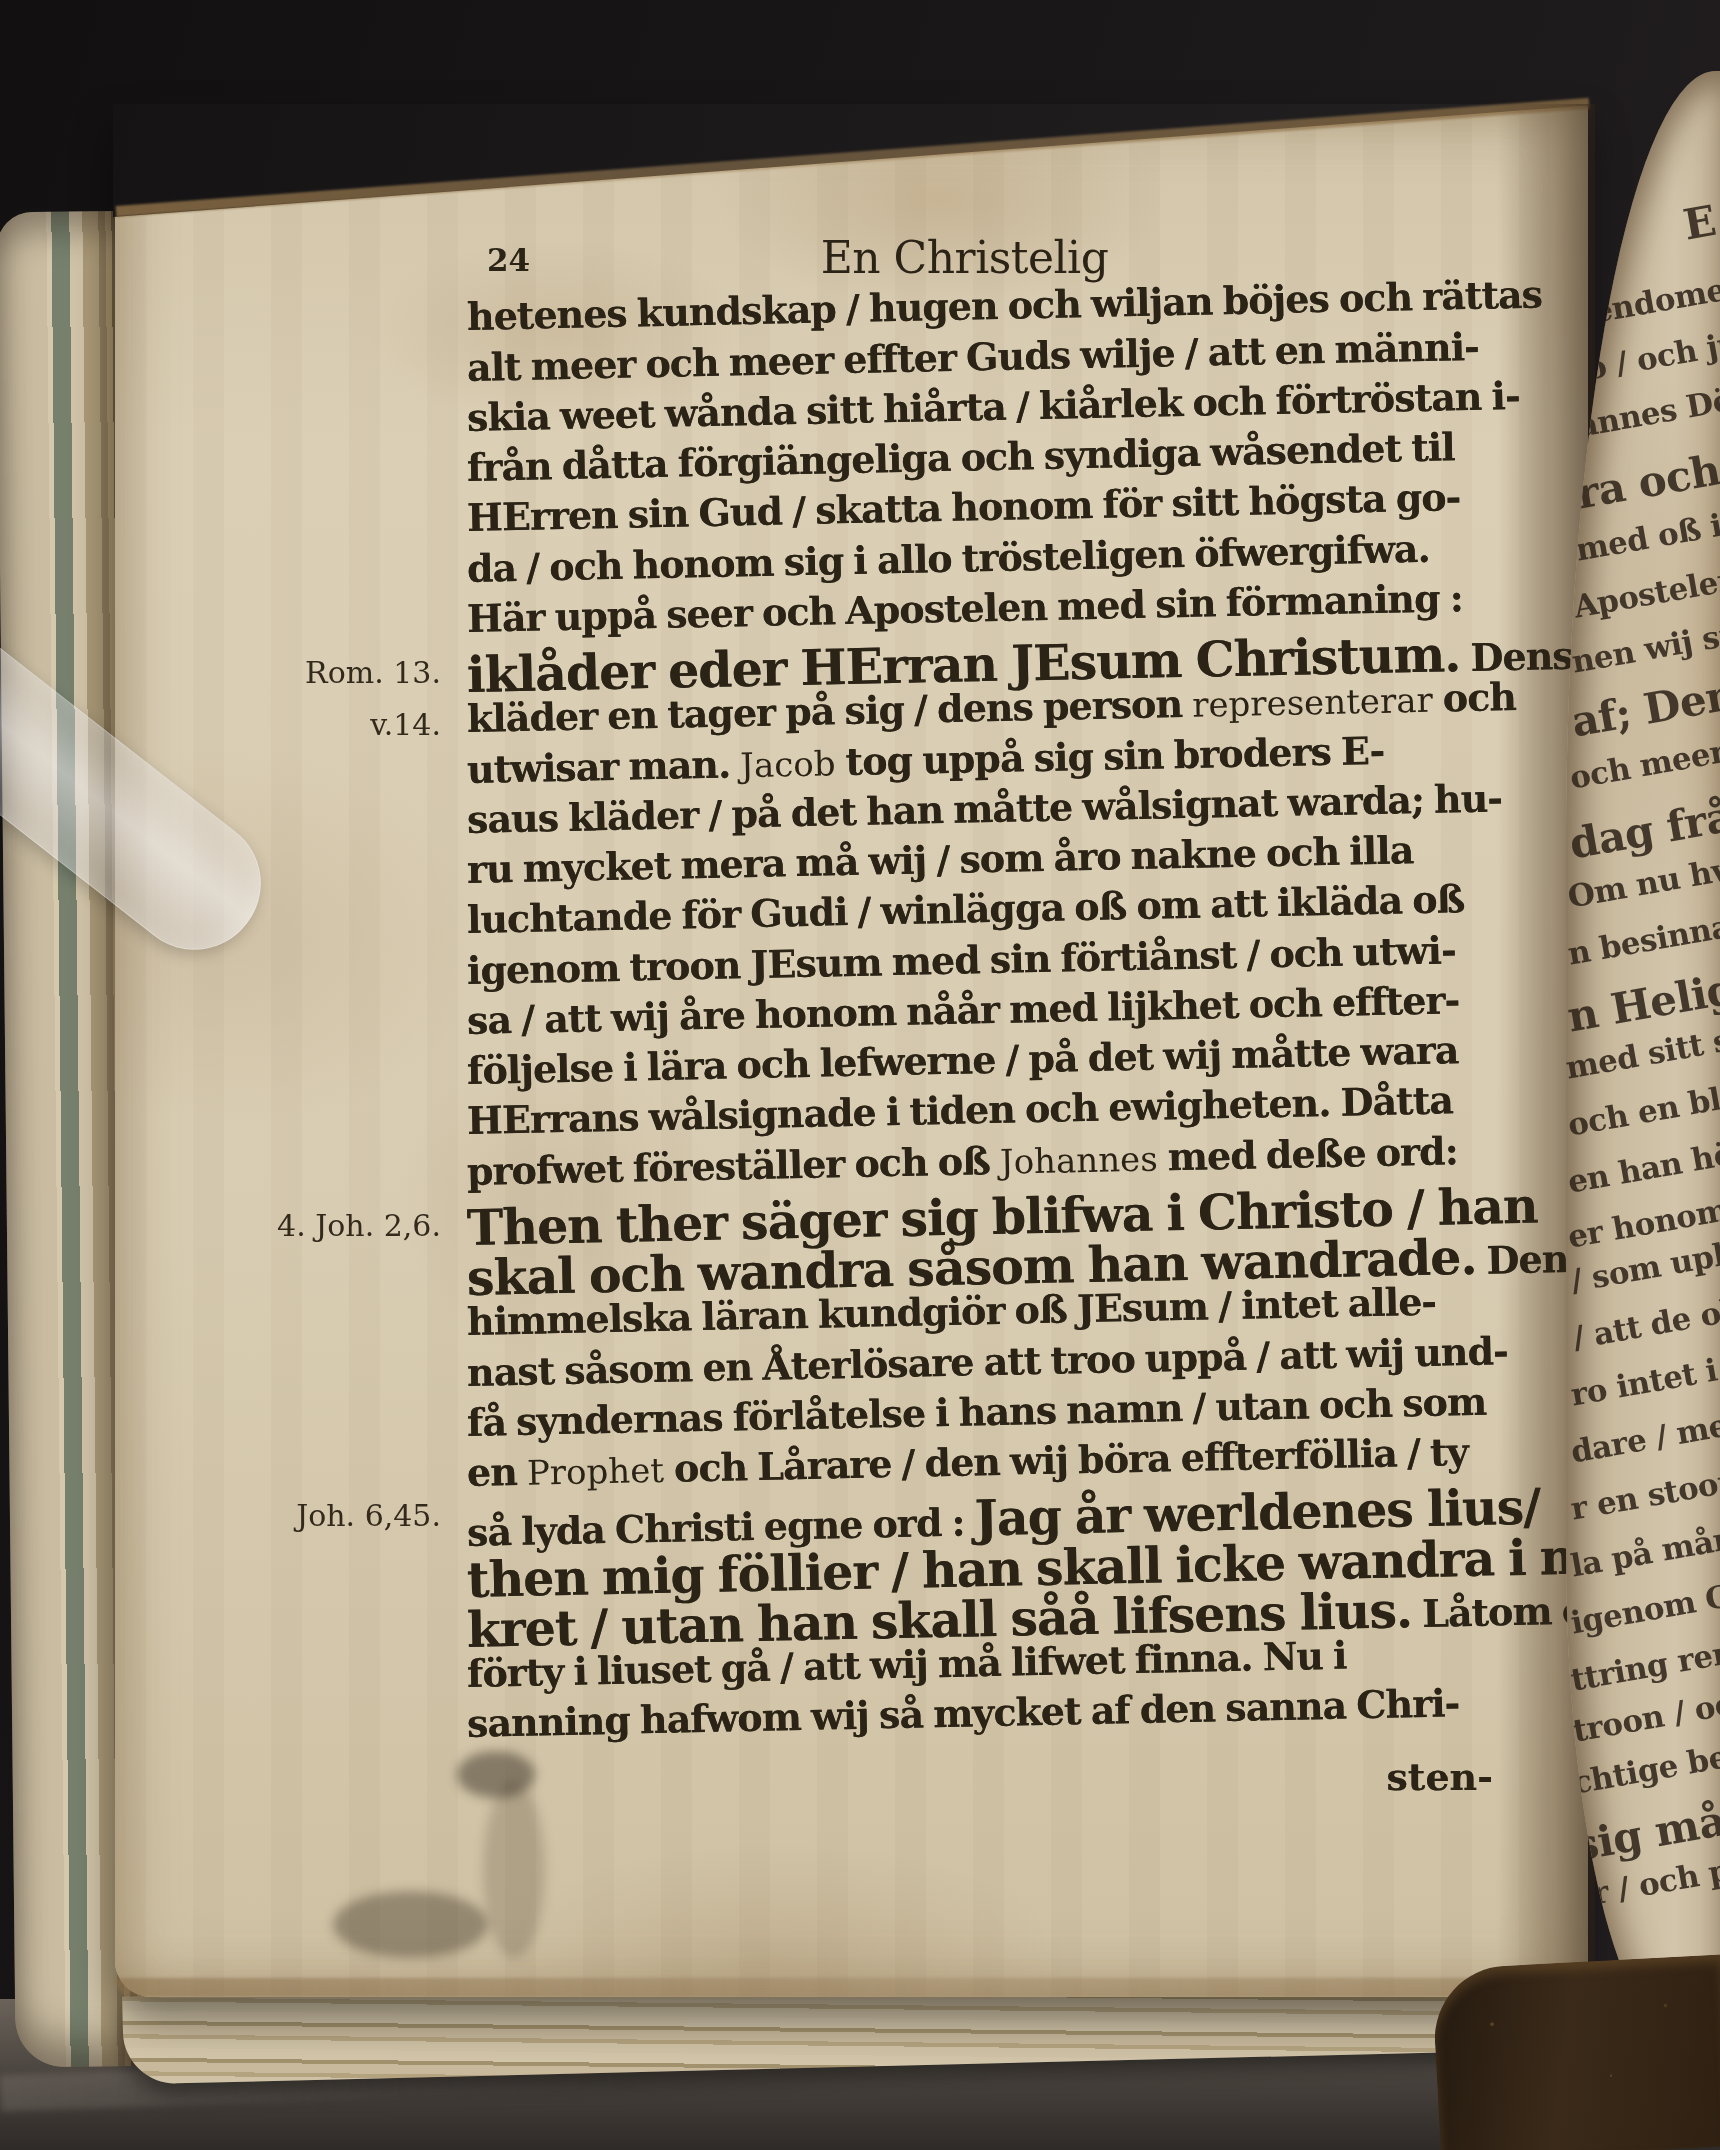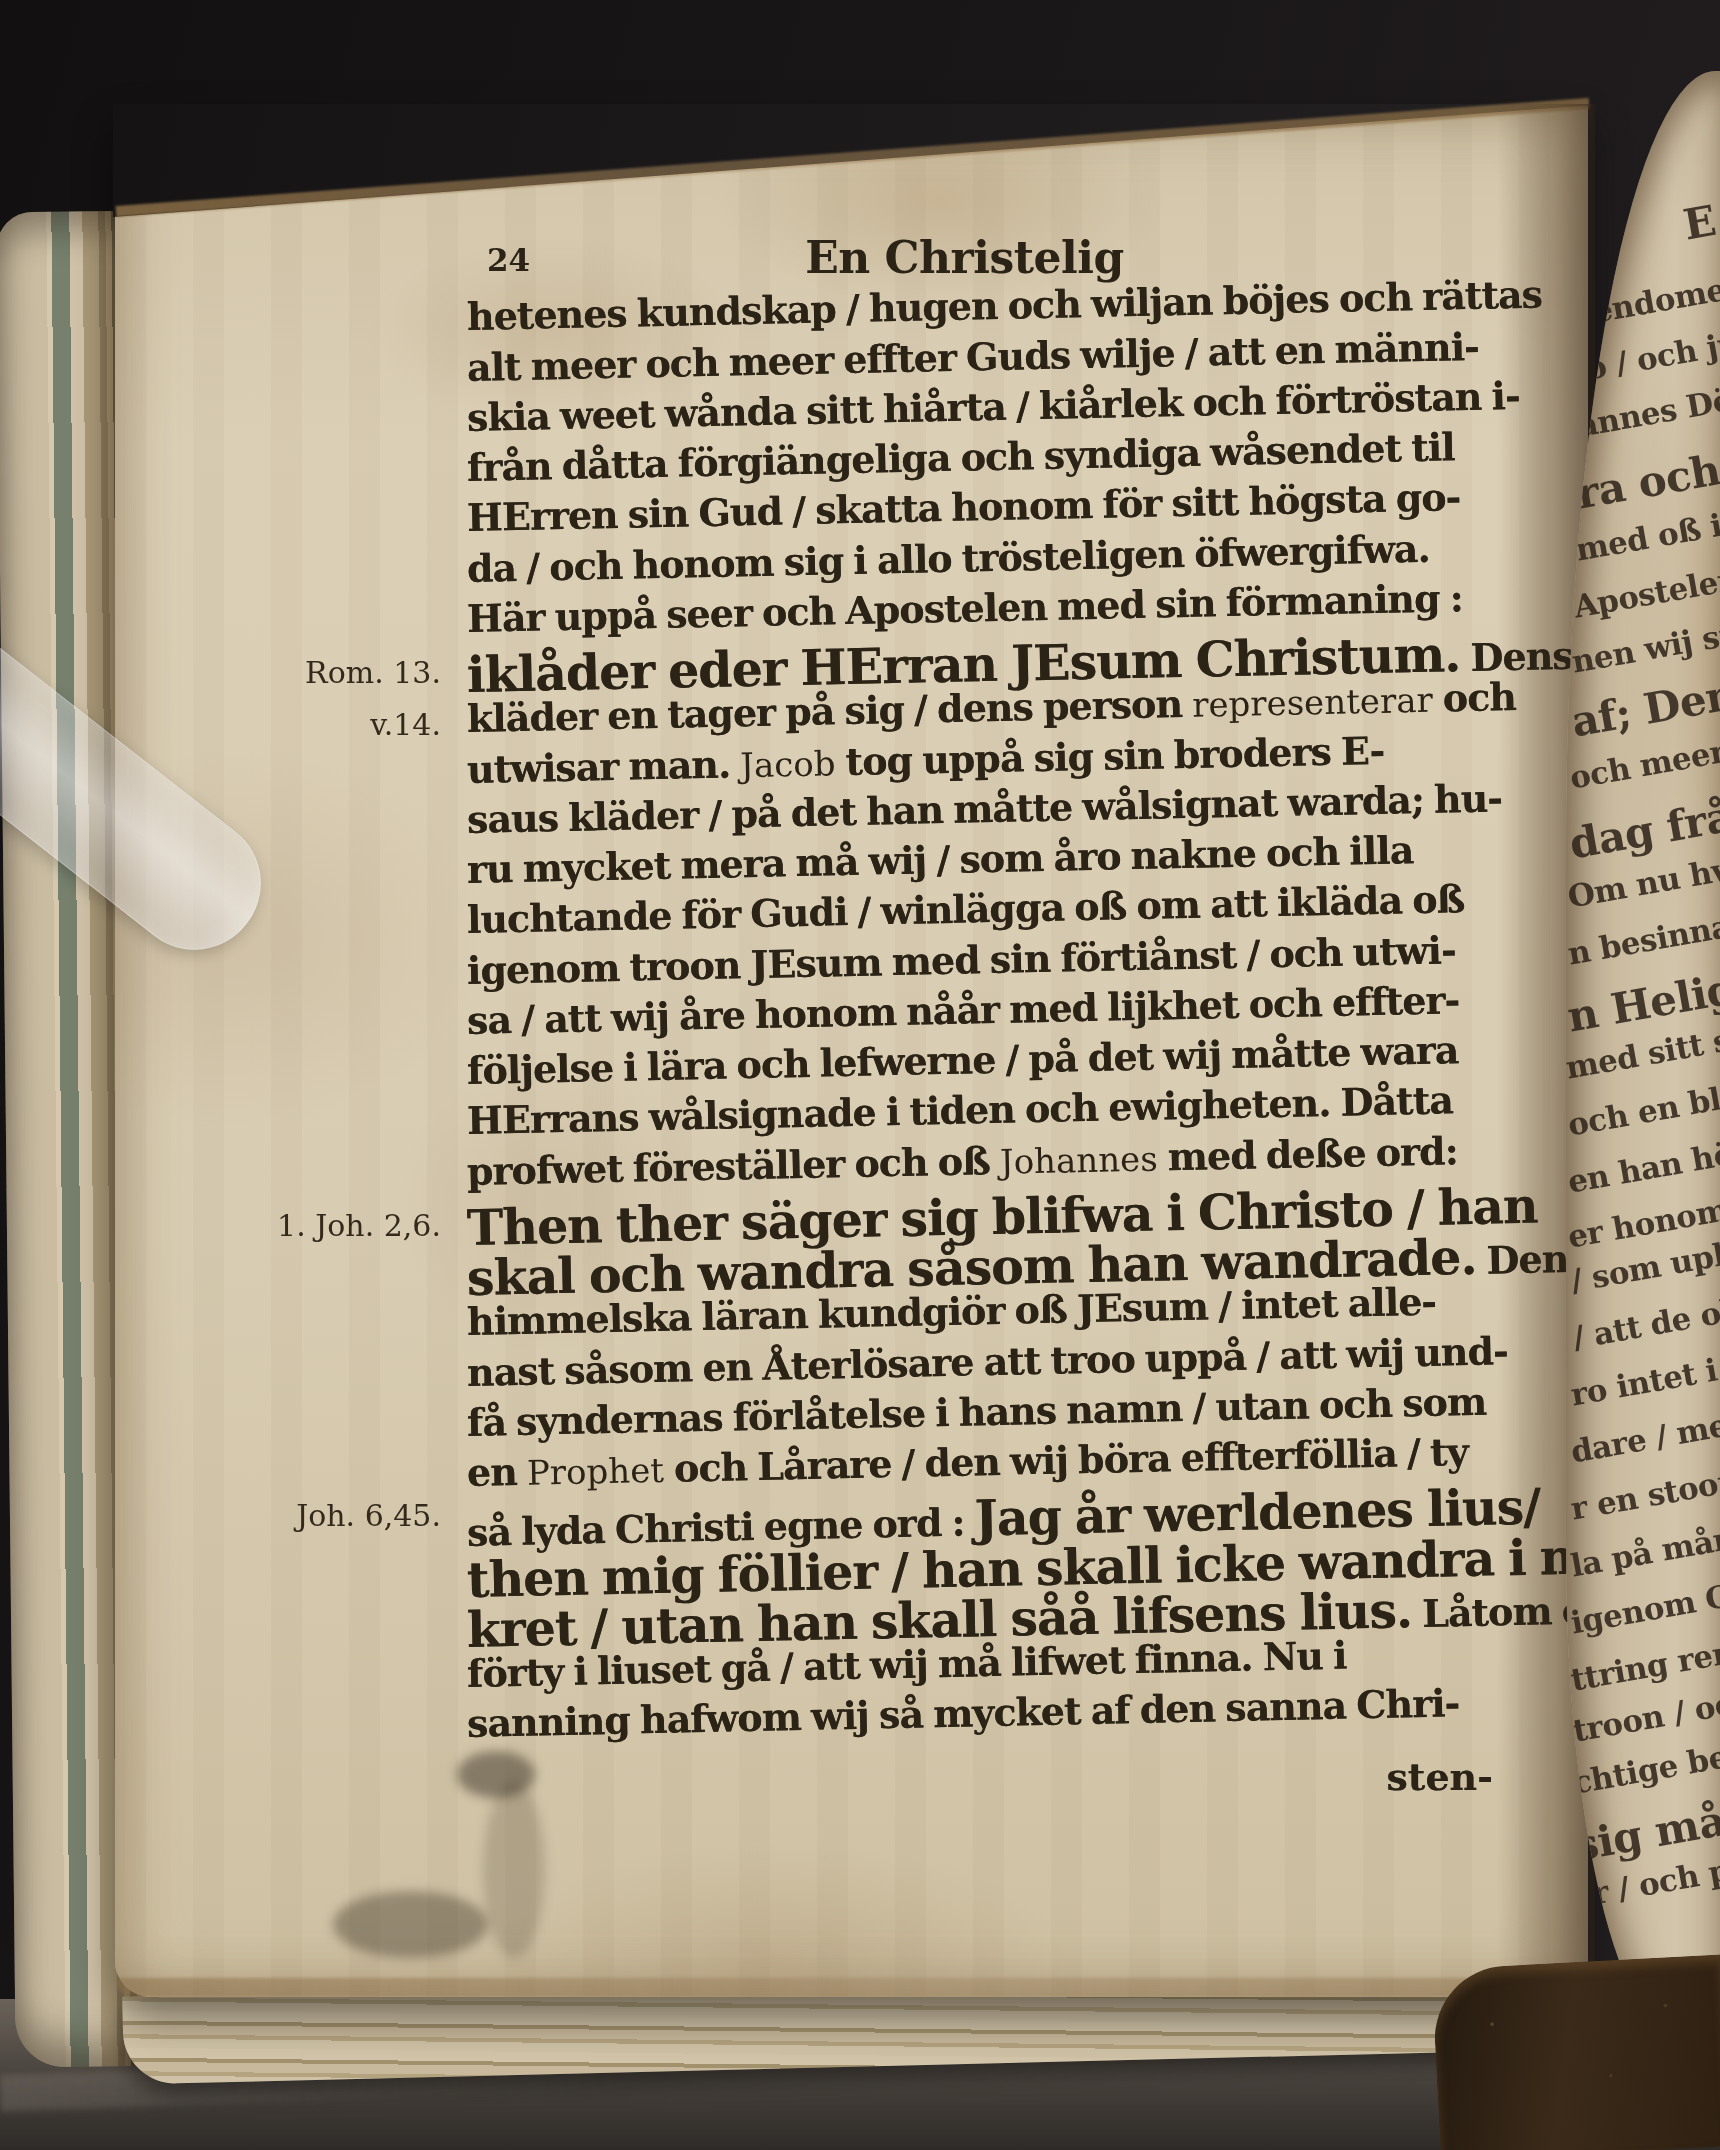--- a/index.html
+++ b/index.html
@@ -53,21 +53,21 @@
   #gutter{position:absolute;left:1497px;top:104px;width:98px;height:1896px;z-index:5;
     background:linear-gradient(90deg,transparent,rgba(80,60,38,.38) 65%,rgba(45,33,22,.5));}
   
   #text-layer{position:absolute;left:1px;top:0;width:1721px;height:2151px;z-index:5;color:#2b2315;}
   .line{position:absolute;left:466px;white-space:nowrap;letter-spacing:-1px;word-spacing:-2.1px;}
   .bl{font-weight:700;font-size:38px;text-shadow:0 0 0.5px rgba(43,35,21,.7);}
   .ro{font-weight:400;font-size:34px;letter-spacing:0;}
   .lg{font-size:49px;}
   #folio{position:absolute;left:486px;top:242px;font-weight:700;font-size:31px;}
   #running-title{position:absolute;left:751px;top:232px;width:425px;text-align:center;
-    font-weight:700;font-size:44px;letter-spacing:-0.5px;}
+    font-weight:400;font-size:44px;letter-spacing:-0.5px;}
   .margin-note{position:absolute;left:233px;width:207px;text-align:right;
     font-weight:400;font-size:30px;letter-spacing:0;color:#332a1c;}
   #catchword{position:absolute;left:1233px;width:259px;text-align:right;top:1754px;
     font-weight:700;font-size:38px;}
   
   .smudge{position:absolute;border-radius:50%;filter:blur(5.2px);z-index:5;}
   #smudge-a{left:332px;top:1891px;width:155px;height:67px;background:rgba(50,42,30,.38);}
   #smudge-b{left:482px;top:1782px;width:62px;height:176px;background:rgba(55,46,32,.20);}
   #smudge-c{left:456px;top:1751px;width:78px;height:47px;background:rgba(40,33,24,.45);}
   
@@ -111,21 +111,21 @@
   <div id="top-deckle"></div>
 
   <div id="gutter"></div>
 
   <div id="text-layer">
     <div id="folio">24</div>
     <div id="running-title">En Christelig</div>
     <div id="margin-notes">
         <div class="margin-note" style="top: 655px;">Rom. 13.</div>
         <div class="margin-note" style="top: 707px;">v.14.</div>
-        <div class="margin-note" style="top: 1208px;">1. Joh. 2,6.</div>
+        <div class="margin-note" style="top: 1208px;">4. Joh. 2,6.</div>
         <div class="margin-note" style="top: 1498px;">Joh. 6,45.</div>
       </div>
     <div id="text-lines">
         <div class="line" style="top: 294px; transform: rotate(-1.2deg); transform-origin: left center;"><span class="bl">hetenes kundskap / hugen och wiljan böjes och rättas</span></div>
         <div class="line" style="top: 345px; transform: rotate(-1.2deg); transform-origin: left center;"><span class="bl">alt meer och meer effter Guds wilje / att en männi-</span></div>
         <div class="line" style="top: 395px; transform: rotate(-1.2deg); transform-origin: left center;"><span class="bl">skia weet wånda sitt hiårta / kiårlek och förtröstan i-</span></div>
         <div class="line" style="top: 445px; transform: rotate(-1.2deg); transform-origin: left center;"><span class="bl">från dåtta förgiängeliga och syndiga wåsendet til</span></div>
         <div class="line" style="top: 495px; transform: rotate(-1.2deg); transform-origin: left center;"><span class="bl">HErren sin Gud / skatta honom för sitt högsta go-</span></div>
         <div class="line" style="top: 546px; transform: rotate(-1.2deg); transform-origin: left center;"><span class="bl">da / och honom sig i allo trösteligen öfwergifwa.</span></div>
         <div class="line" style="top: 596px; transform: rotate(-1.2deg); transform-origin: left center;"><span class="bl">Här uppå seer och Apostelen med sin förmaning :</span></div>

